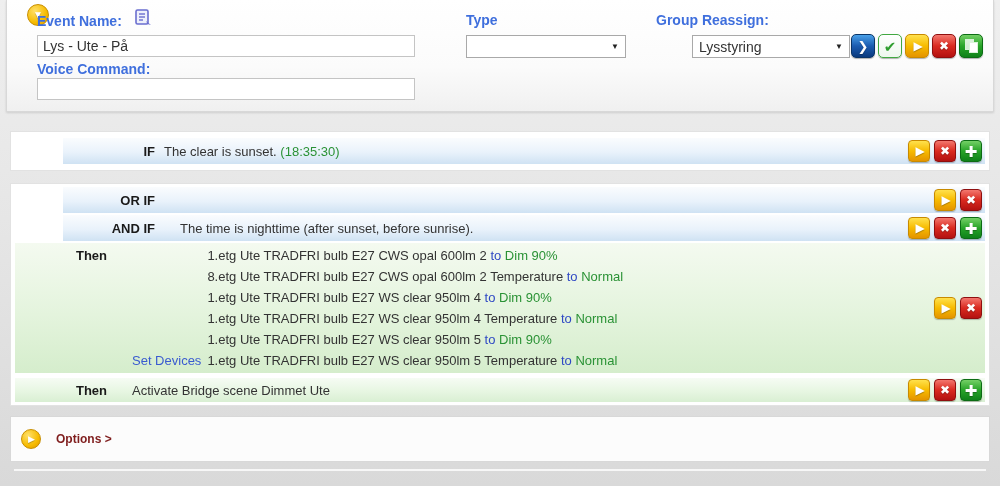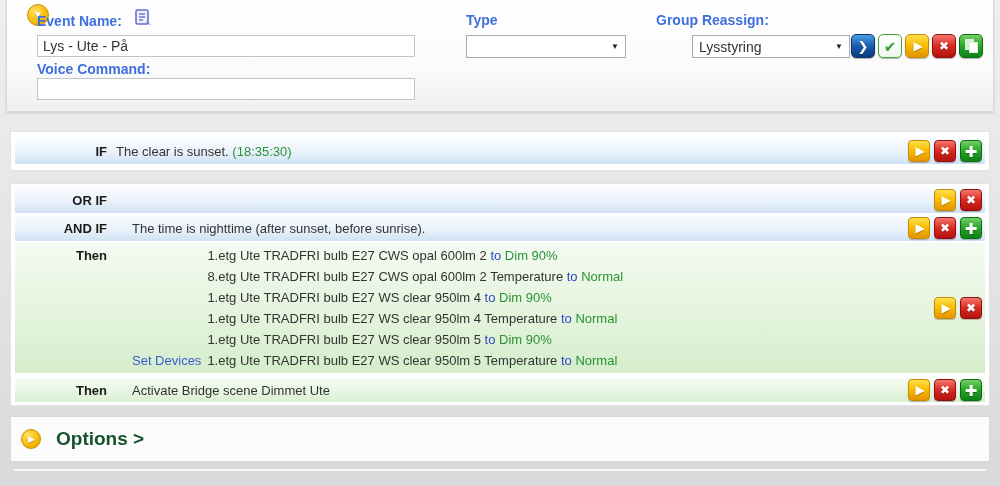--- a/index.html
+++ b/index.html
@@ -76,20 +76,21 @@
     position:absolute; left:10px; right:10px;
     background:#fff; border:1px solid #e2e2e2;
   }
   .box-trigger{ top:131px; padding:6px 4px; }
   .box-conditions{ top:183px; padding:3px 4px; }
 
   .row{ display:flex; align-items:center; font-size:13px; padding:0 2px; }
   .row-blue{
     height:26px;
     background:linear-gradient(180deg,#fafcfe 0%,#e9f2fb 55%,#cfe2f3 100%);
+    margin-left:48px;
   }
   .row-green-sm{
     height:24px;
     background:linear-gradient(180deg,#f6fcf4 0%,#e7f6e2 55%,#d9efd3 100%);
   }
   .row-green-lg{
     background:linear-gradient(180deg,#f4faf0 0%,#e4f4dd 55%,#d5edcc 100%);
     padding-top:2px; padding-bottom:2px;
   }
   .row + .row{ margin-top:2px;gap:16px; }
@@ -120,21 +121,21 @@
 
   
   .options-panel{
     position:absolute; left:10px; right:10px; top:416px; height:46px;
     background:#fcfcfc; border:1px solid #d8d8d8;
     display:flex; align-items:center; padding:0 10px;
   }
   .options-panel .yellow-circle{ width:20px; height:20px; }
   .options-panel .tri{ font-size:9px; padding-left:1px; }
   .options-label{
-    margin-left:15px; color:#14532d; font-weight:bold; font-size:19px; cursor:pointer;text-align:center;
+    margin-left:15px; color:#7f1d1d; font-weight:bold; font-size:12px; cursor:pointer;text-align:center;
   }
 
   .bottom-divider{
     position:absolute; left:14px; right:14px; top:469px; height:1px;
     background:#ababab; border-bottom:2px solid #f7f7f7;
   }
 </style>
 </head>
 <body>
 

